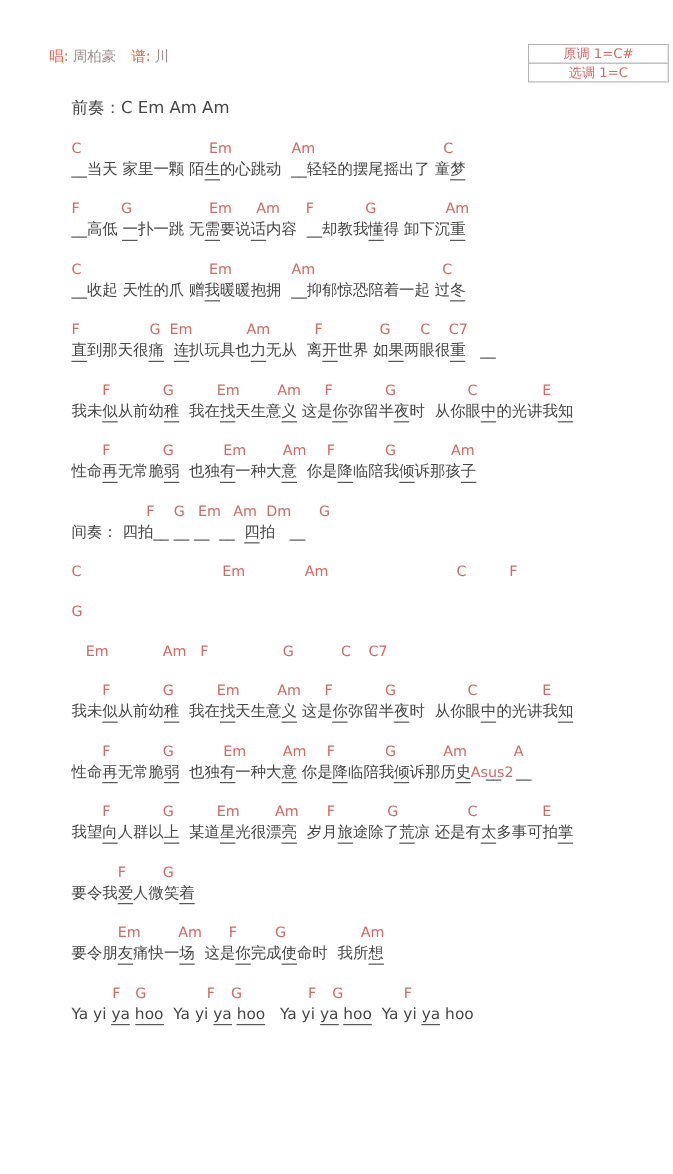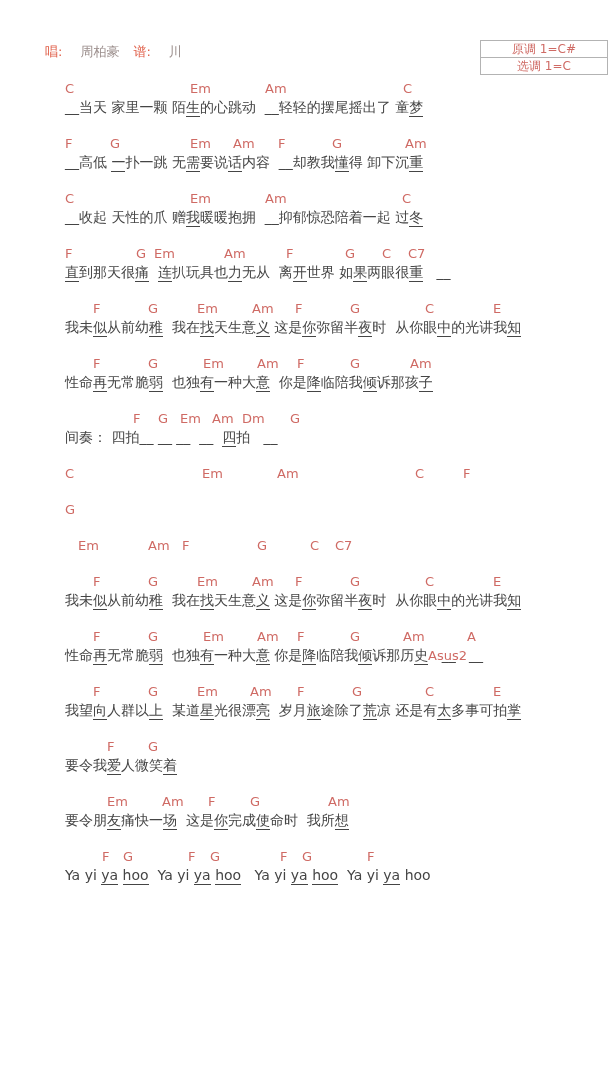--- a/index.html
+++ b/index.html
@@ -18,21 +18,21 @@
     font-family:"DejaVu Sans","Liberation Sans",sans-serif;
     position:relative;
   }
   .content{padding:28px 0 0 45px;}
   .page-title{
     font-size:27px;font-weight:400;color:var(--title);
     line-height:30px;margin:0;
   }
   .credits{margin-top:16px;font-size:13px;line-height:16px;}
   .credit-label{color:var(--credit-label);}
-  .credit-name{color:var(--credit-name);margin-left:18px;}
+  .credit-name{color:var(--credit-name);margin-left:4px;}
   .credit-gap{margin-left:14px;}
   .key-table{
     position:absolute;left:480px;top:40px;width:128px;
     font-size:12px;color:var(--box-text);text-align:center;
   }
   .key-row{
     height:16px;line-height:16px;border:1px solid var(--box-border);
     background:var(--bg);
   }
   .key-row + .key-row{margin-top:-1px;}
@@ -61,20 +61,21 @@
   <div class="key-row">原调 1=C#</div>
   <div class="key-row">选调 1=C</div>
 </div>
 
 <div class="content">
 
   <div class="credits">
     <span class="credit-label">唱:</span><span class="credit-name">周柏豪</span><span class="credit-label credit-gap">谱:</span><span class="credit-name">川</span>
   </div>
 
+  <div class="intro">前奏：C Em Am Am</div>
 
   <div class="song-lines">
       <div class="line">
         <div class="chord-row">
           <span class="chord" style="left: 20px;">C</span>
           <span class="chord" style="left: 145px;">Em</span>
           <span class="chord" style="left: 220px;">Am</span>
           <span class="chord" style="left: 358px;">C</span>
         </div>
         <div class="lyric-row"><span class="seg">__当天 家里一颗 陌</span><span class="seg u">生</span><span class="seg">的心跳动  __轻轻的摆尾摇出了 童</span><span class="seg u">梦</span></div>

